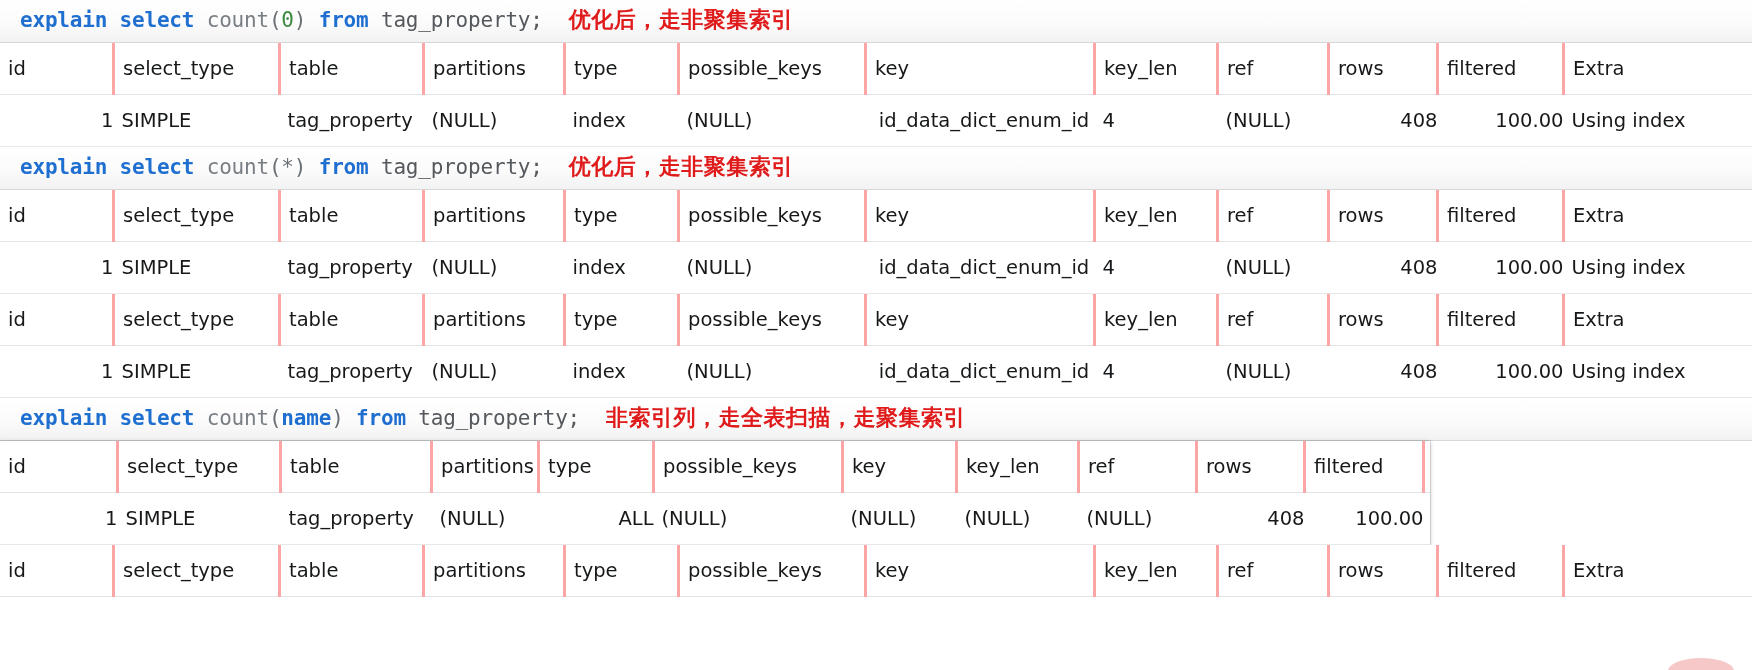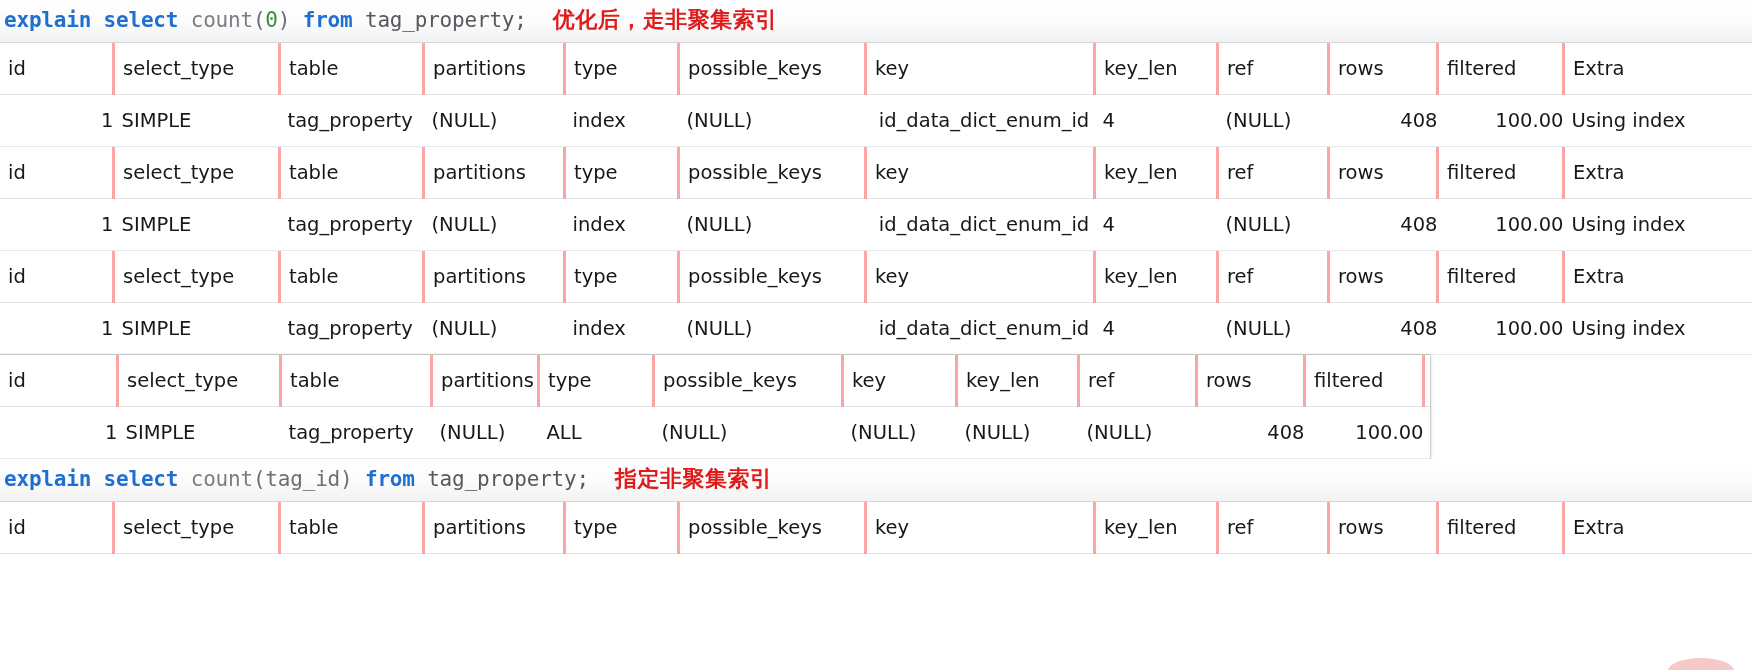--- a/index.html
+++ b/index.html
@@ -20,21 +20,21 @@
     width: 1752px;
     height: 670px;
     background: #ffffff;
   }
 
   
   .sql-strip {
     position: relative;
     background: linear-gradient(to bottom, #ffffff 0%, #fbfbfb 55%, #f2f2f2 100%);
     box-sizing: border-box;
-    padding: 5px 0 7px 4px;
+    padding: 5px 0 7px 20px;
     white-space: nowrap;
     font-family: "DejaVu Sans Mono", "Liberation Mono", monospace;
     font-size: 21px;
     line-height: 30px;
     letter-spacing: -0.2px;
     border-bottom: 1px solid #d7d7d7;
   }
   .sql-strip .kw      { color: #1f6fd0; font-weight: bold; }
   .sql-strip .fn      { color: #7a7f85; }
   .sql-strip .punct   { color: #6b7075; }
@@ -108,21 +108,21 @@
   .w-ref       { width: 100px; }
   .w-rows      { width: 98px; }
   .w-filtered  { width: 115px; }
   .w-extra     { width: auto; }
 
   
   .b-id        { width: 108px; }
   .b-seltype   { width: 152px; }
   .b-table     { width: 140px; }
   .b-part      { width: 96px; }
-  .b-type      { width: 104px; }
+  .b-type      { width: 104px; text-align: right; }
   .b-poss      { width: 178px; }
   .b-key       { width: 103px; }
   .b-keylen    { width: 111px; }
   .b-ref       { width: 107px; }
   .b-rows      { width: 97px; }
   .b-filtered  { width: 108px; }
   .b-extra     { width: auto; }
 
   .bottom-blob {
     position: absolute;
@@ -170,20 +170,21 @@
               <td class="w-key">id_data_dict_enum_id</td>
               <td class="w-keylen">4</td>
               <td class="w-ref null">(NULL)</td>
               <td class="w-rows num">408</td>
               <td class="w-filtered num">100.00</td>
               <td class="w-extra">Using index</td>
             </tr>
           </tbody>
         </table>
       </div>
+      <div class="sql-strip"><span class="kw">explain</span> <span class="kw">select</span> <span class="fn">count</span><span class="punct">(</span><span class="argp">*</span><span class="punct">)</span> <span class="kw">from</span> <span class="ident">tag_property;</span><span class="note">优化后，走非聚集索引</span></div>
       <div class="tbl-wrap">
         <table class="explain">
           <thead>
             <tr>
               <th class="w-id">id</th>
               <th class="w-seltype">select_type</th>
               <th class="w-table">table</th>
               <th class="w-part">partitions</th>
               <th class="w-type">type</th>
               <th class="w-poss">possible_keys</th>
@@ -242,20 +243,21 @@
               <td class="w-key">id_data_dict_enum_id</td>
               <td class="w-keylen">4</td>
               <td class="w-ref null">(NULL)</td>
               <td class="w-rows num">408</td>
               <td class="w-filtered num">100.00</td>
               <td class="w-extra">Using index</td>
             </tr>
           </tbody>
         </table>
       </div>
+      <div class="sql-strip"><span class="kw">explain</span> <span class="kw">select</span> <span class="fn">count</span><span class="punct">(</span><span class="argb">name</span><span class="punct">)</span> <span class="kw">from</span> <span class="ident">tag_property;</span><span class="note">非索引列，走全表扫描，走聚集索引</span></div>
       <div class="tbl-wrap">
         <table class="explain boxed">
           <thead>
             <tr>
               <th class="b-id">id</th>
               <th class="b-seltype">select_type</th>
               <th class="b-table">table</th>
               <th class="b-part">partitions</th>
               <th class="b-type">type</th>
               <th class="b-poss">possible_keys</th>
@@ -278,21 +280,20 @@
               <td class="b-key null">(NULL)</td>
               <td class="b-keylen null">(NULL)</td>
               <td class="b-ref null">(NULL)</td>
               <td class="b-rows num">408</td>
               <td class="b-filtered num">100.00</td>
               <td class="b-extra null">(NULL)</td>
             </tr>
           </tbody>
         </table>
       </div>
-      <div class="sql-strip"><span class="kw">explain</span> <span class="kw">select</span> <span class="fn">count</span><span class="punct">(</span><span class="argp">tag_id</span><span class="punct">)</span> <span class="kw">from</span> <span class="ident">tag_property;</span><span class="note">指定非聚集索引</span></div>
       <div class="tbl-wrap">
         <table class="explain">
           <thead>
             <tr>
               <th class="w-id">id</th>
               <th class="w-seltype">select_type</th>
               <th class="w-table">table</th>
               <th class="w-part">partitions</th>
               <th class="w-type">type</th>
               <th class="w-poss">possible_keys</th>

